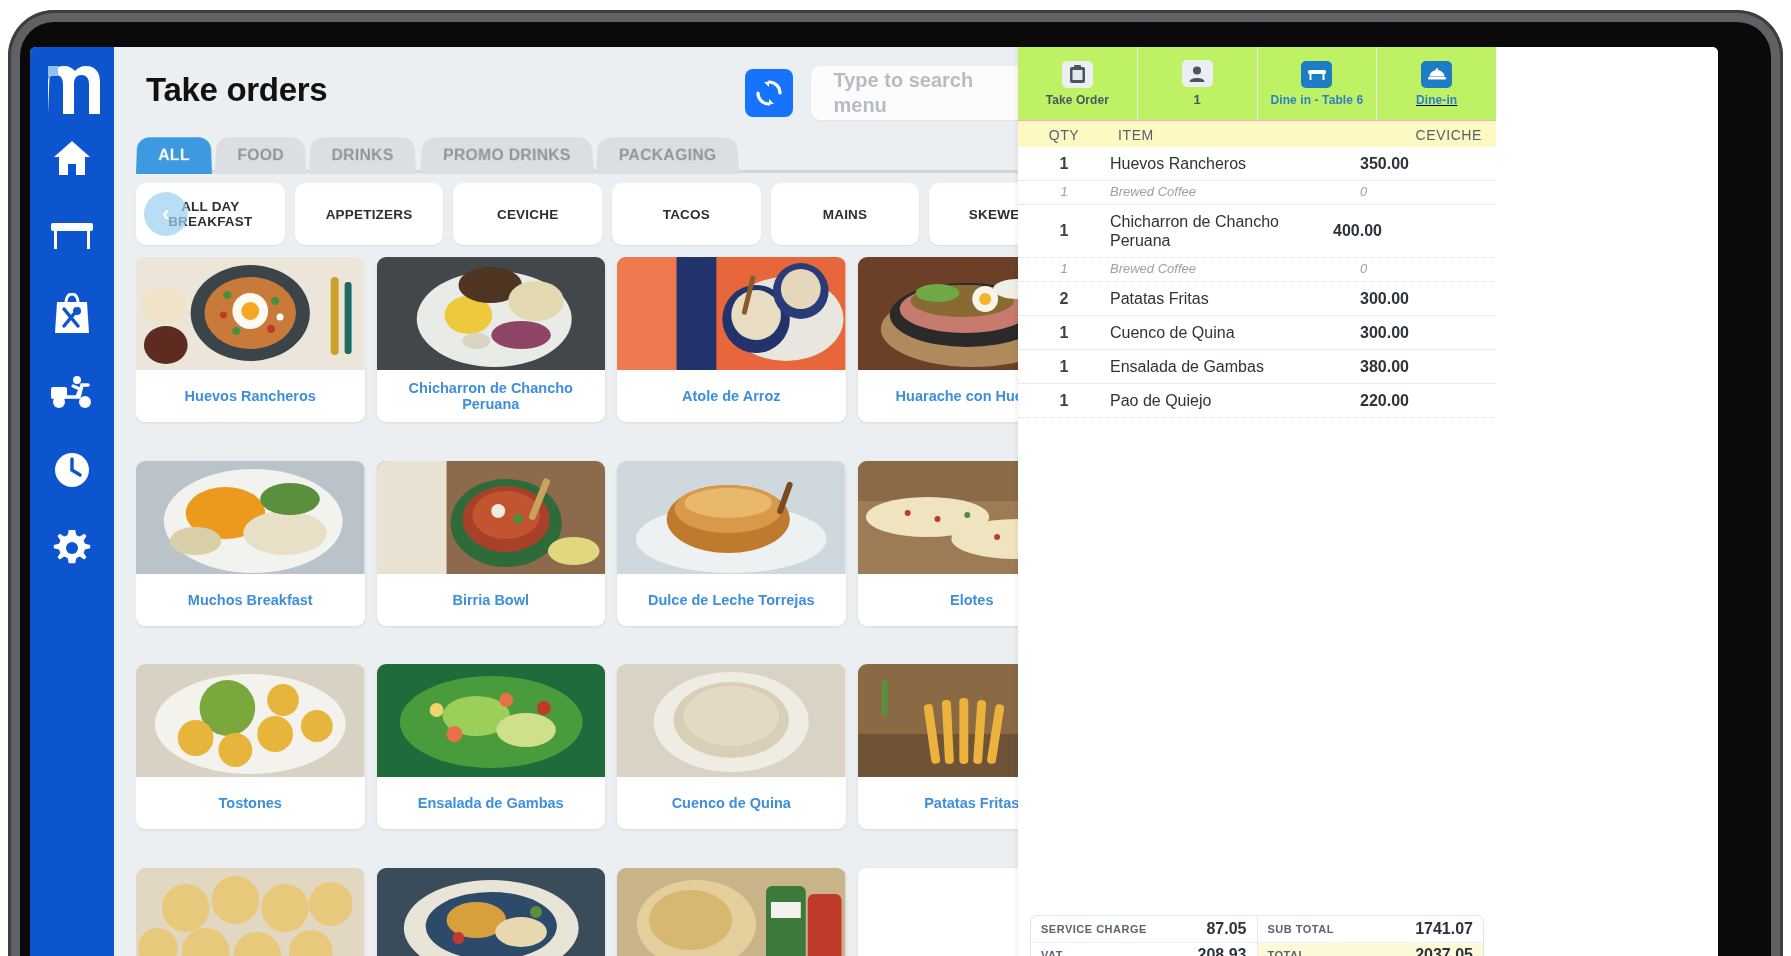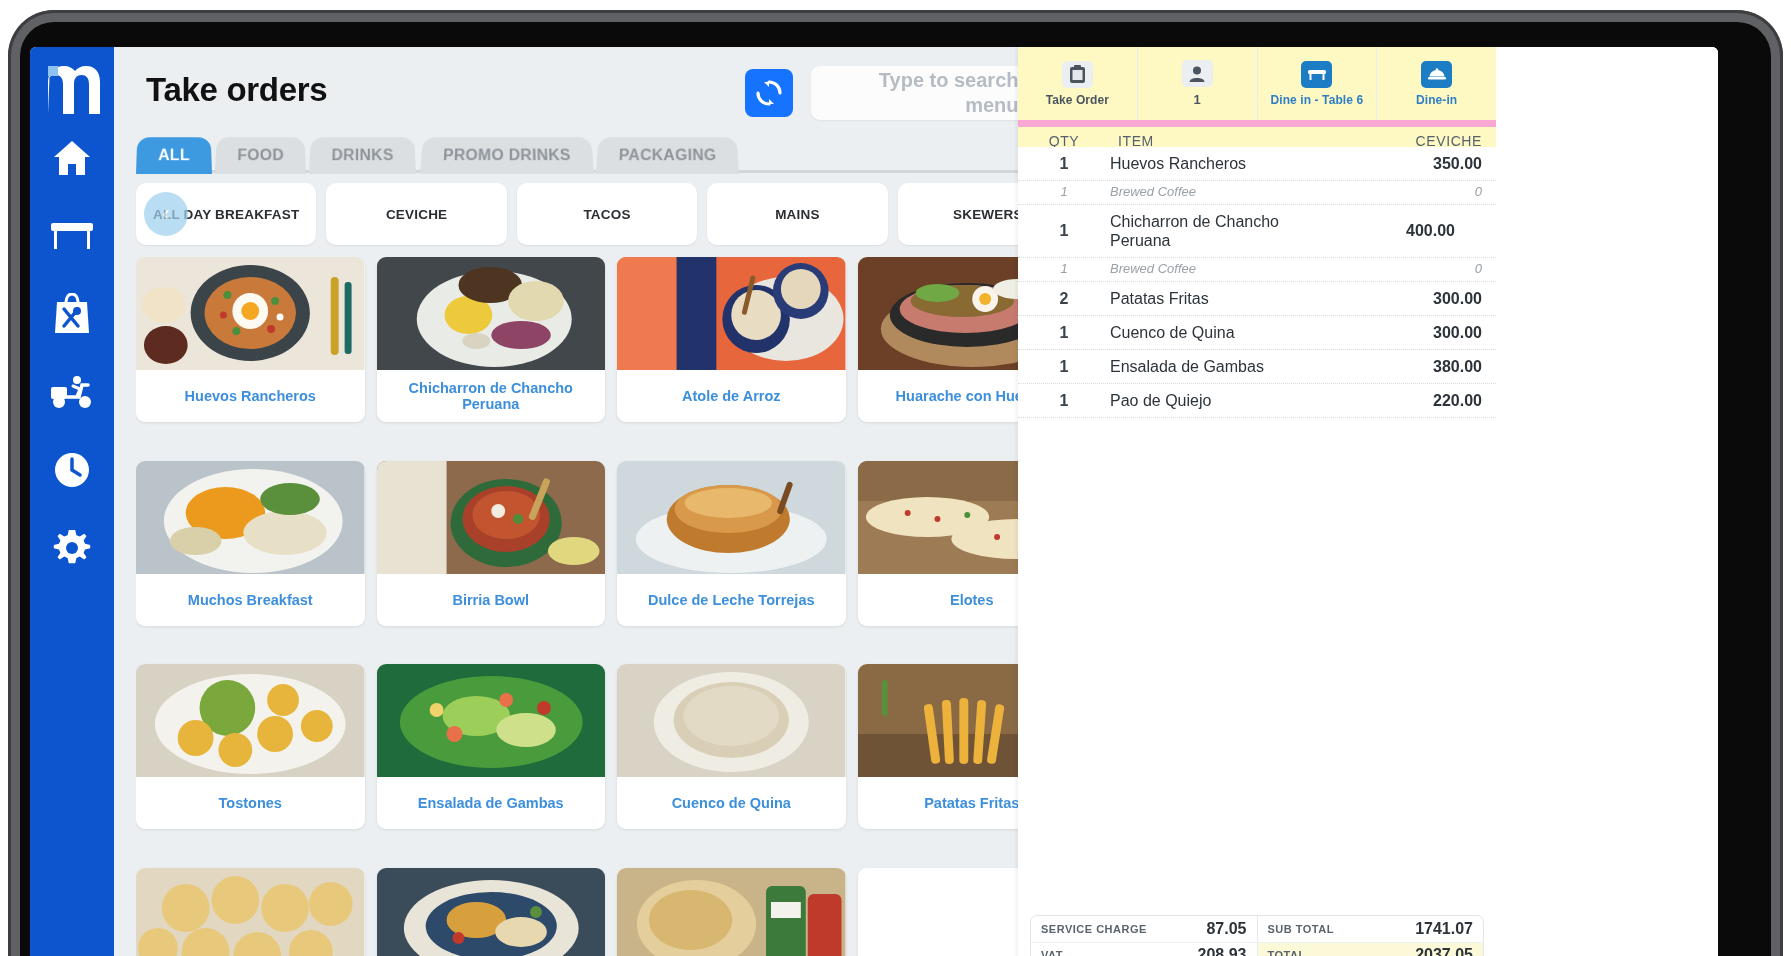--- a/index.html
+++ b/index.html
@@ -29,21 +29,21 @@
   
   .main{position:absolute;left:84px;top:0;right:0;height:1010px;background:#eceff1;}
   .topbar{position:absolute;left:0;top:0;width:986px;height:92px;padding-left:40px;}
   .page-title{position:absolute;left:32px;top:24px;font-size:33px;font-weight:bold;color:#111;
     letter-spacing:-0.3px;}
   .refresh-btn{position:absolute;left:631px;top:22px;width:48px;height:48px;background:#1573ff;
     border-radius:8px;display:flex;align-items:center;justify-content:center;cursor:pointer;}
   .search-wrap{position:absolute;left:697px;top:19px;width:230px;height:54px;background:#fcfcfc;
     border-radius:9px;display:flex;align-items:center;justify-content:center;
     box-shadow:0 1px 2px rgba(0,0,0,.05);}
-  .search-ph{font-size:20px;color:#b6bcc3;font-weight:bold;text-align:right;line-height:25px;
+  .search-ph{font-size:20px;color:#b6bcc3;font-weight:bold;text-align:left;line-height:25px;
     width:185px;}
   .clear-btn{position:absolute;left:910px;top:20px;width:66px;height:53px;background:#4e5a66;
     border-radius:11px;color:#fff;font-weight:bold;font-size:21px;display:flex;align-items:center;
     justify-content:center;cursor:pointer;line-height:25px;word-break:break-all;padding:0 4px;
     box-sizing:border-box;text-align:center;}
 
   
   .tabs{position:absolute;left:22px;top:85px;display:flex;align-items:flex-end;height:42px;}
   .tab{height:38px;padding:0 22px;display:flex;align-items:center;justify-content:center;
     font-size:16px;font-weight:bold;color:#8d949b;background:#dcdfe1;
@@ -71,43 +71,43 @@
   .card{background:#ffffff;border-radius:9px;overflow:hidden;cursor:pointer;
     box-shadow:0 1px 3px rgba(0,0,0,.09);display:flex;flex-direction:column;height:165px;}
   .card-img{height:113px;width:100%;position:relative;overflow:hidden;}
   .card-label{flex:1;display:flex;align-items:center;justify-content:center;font-size:14.5px;
     color:#3d8fdc;font-weight:bold;text-align:center;padding:0 6px;}
 
   
   .order{position:absolute;right:0;top:0;width:700px;height:1010px;background:#ffffff;}
   .order-wrap{position:absolute;left:0;top:0;width:478px;height:1010px;background:#ffffff;
     box-shadow:-2px 0 4px rgba(0,0,0,.06);}
-  .order-types{display:flex;height:73px;border-bottom:7px solid #f9a8d4;background:#fef9c3;}
+  .order-types{display:flex;height:73px;border-bottom:1px solid #f9a8d4;background:#bef264;}
   .otype{flex:1;display:flex;flex-direction:column;align-items:center;justify-content:center;
     border-right:1px solid #e9ecef;cursor:pointer;gap:5px;}
-  .otype:last-child{border-right:none;}
+  .otype:last-child{border-right:none;text-decoration:underline;}
   .otype-ico{width:31px;height:27px;border-radius:5px;background:#eceff1;display:flex;
     align-items:center;justify-content:center;}
   .otype-ico.blue{background:#1d7dc4;}
   .otype-lbl{font-size:12px;font-weight:bold;color:#4a5560;letter-spacing:.1px;white-space:nowrap;}
   .otype-lbl.blue{color:#2f7fc7;}
   .otype-lbl.num{color:#4a5560;font-size:13px;}
 
   .order-head{display:flex;height:27px;background:#fef9c3;align-items:center;
     font-size:14px;font-weight:normal;color:#55616d;letter-spacing:.6px;}
   .oh-qty{width:92px;text-align:center;}
   .oh-item{flex:1;margin-left:8px;}
   .oh-amt{width:122px;text-align:right;padding-right:14px;}
 
   .order-list{position:absolute;left:0;top:100px;right:0;bottom:165px;overflow:hidden;background:#fff;}
   .orow{display:flex;align-items:center;padding:7px 0;border-bottom:1px dotted #d7dce0;}
   .orow.mod{border-bottom:none;padding:1px 0 3px 0;}
   .or-qty{width:92px;text-align:center;font-size:16px;font-weight:bold;color:#3a424a;}
   .or-item{flex:1;font-size:16px;color:#2c333a;line-height:19px;padding-right:8px;}
-  .or-amt{width:122px;text-align:right;padding-right:14px;font-size:16px;color:#2c333a;font-weight:bold;}
+  .or-amt{width:122px;padding-right:14px;font-size:16px;color:#2c333a;font-weight:bold;}
   .orow.mod .or-qty,.orow.mod .or-item,.orow.mod .or-amt{font-size:13px;font-style:italic;
     font-weight:normal;color:#9aa1a8;}
 
   
   .totals{position:absolute;left:12px;right:12px;bottom:88px;height:52px;
     border:1px solid #e2e6e9;border-radius:7px;display:flex;overflow:hidden;background:#fff;}
   .tot-col{flex:1;display:flex;flex-direction:column;}
   .tot-col.left{border-right:1px solid #e6eaed;}
   .tot-row{flex:1;display:flex;align-items:center;justify-content:space-between;padding:0 10px;
     border-bottom:1px solid #eef1f3;}
@@ -207,20 +207,21 @@
         <div class="tab">DRINKS</div>
         <div class="tab">PROMO DRINKS</div>
         <div class="tab">PACKAGING</div>
       </div>
 
       <div class="cats">
         <div class="cat">
           <span>ALL DAY BREAKFAST</span>
           <div class="nav-circle nav-left">‹</div>
         </div>
+        <div class="cat">APPETIZERS</div>
         <div class="cat">CEVICHE</div>
         <div class="cat">TACOS</div>
         <div class="cat">MAINS</div>
         <div class="cat">
           <span>SKEWERS</span>
           <div class="nav-circle nav-right">›</div>
         </div>
       </div>
 
       <div class="grid">

